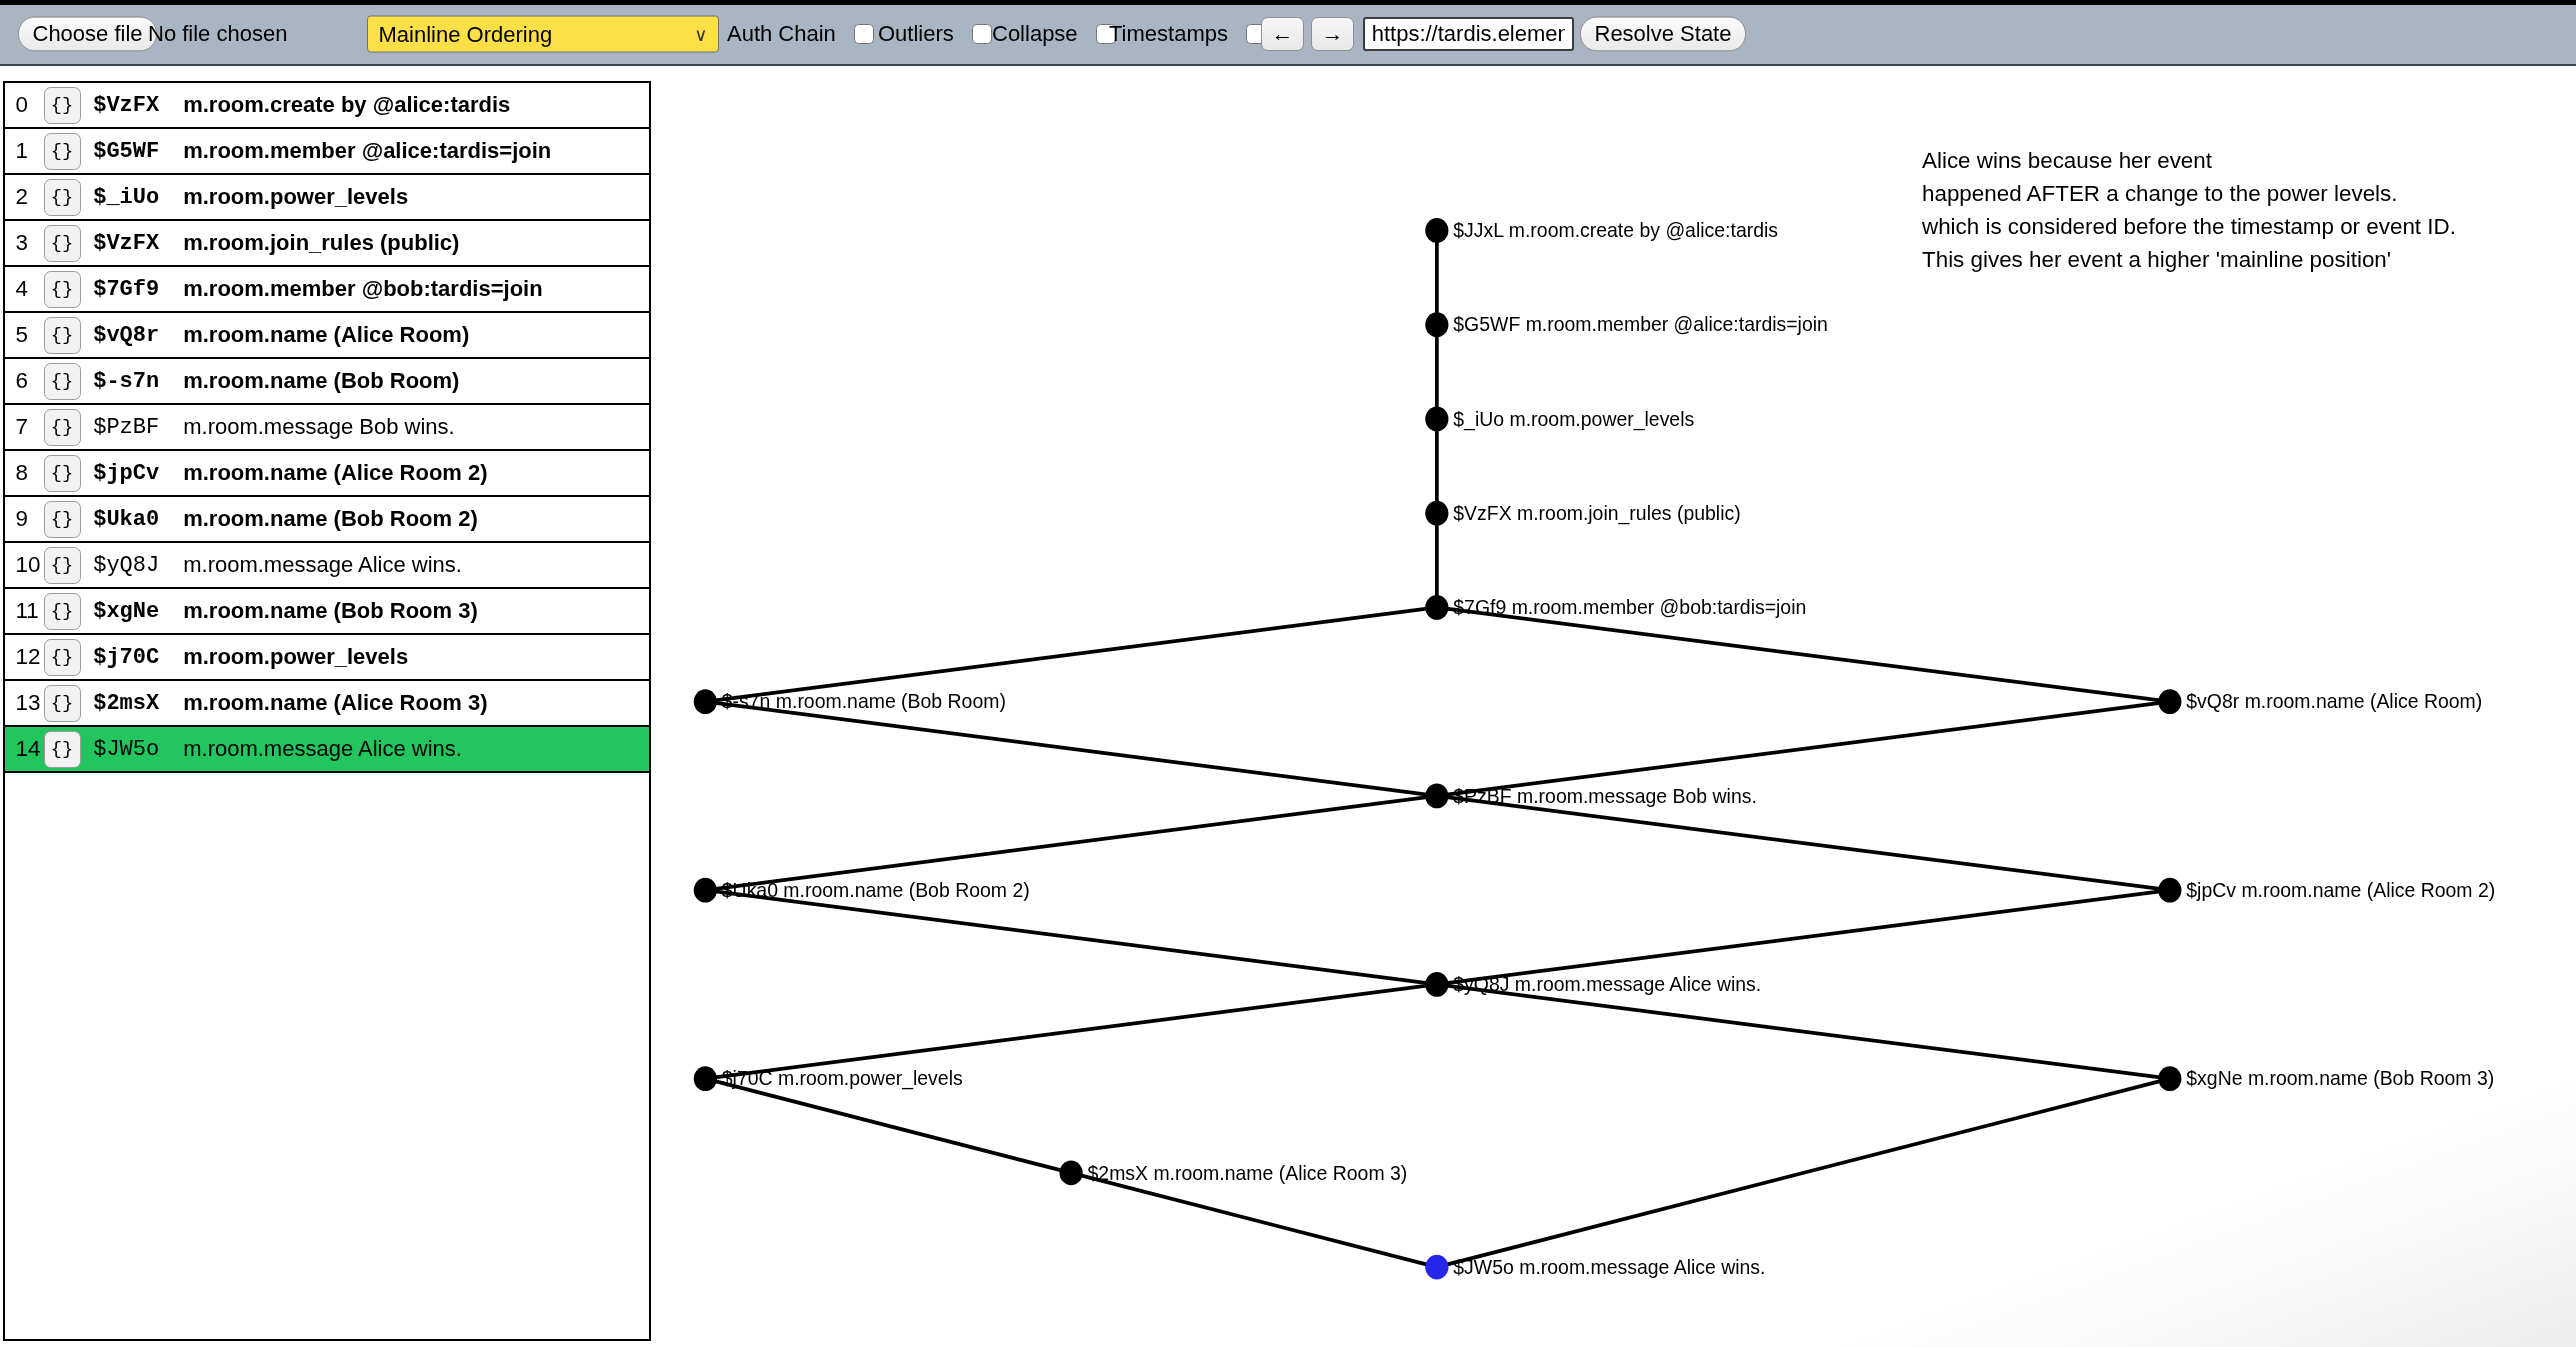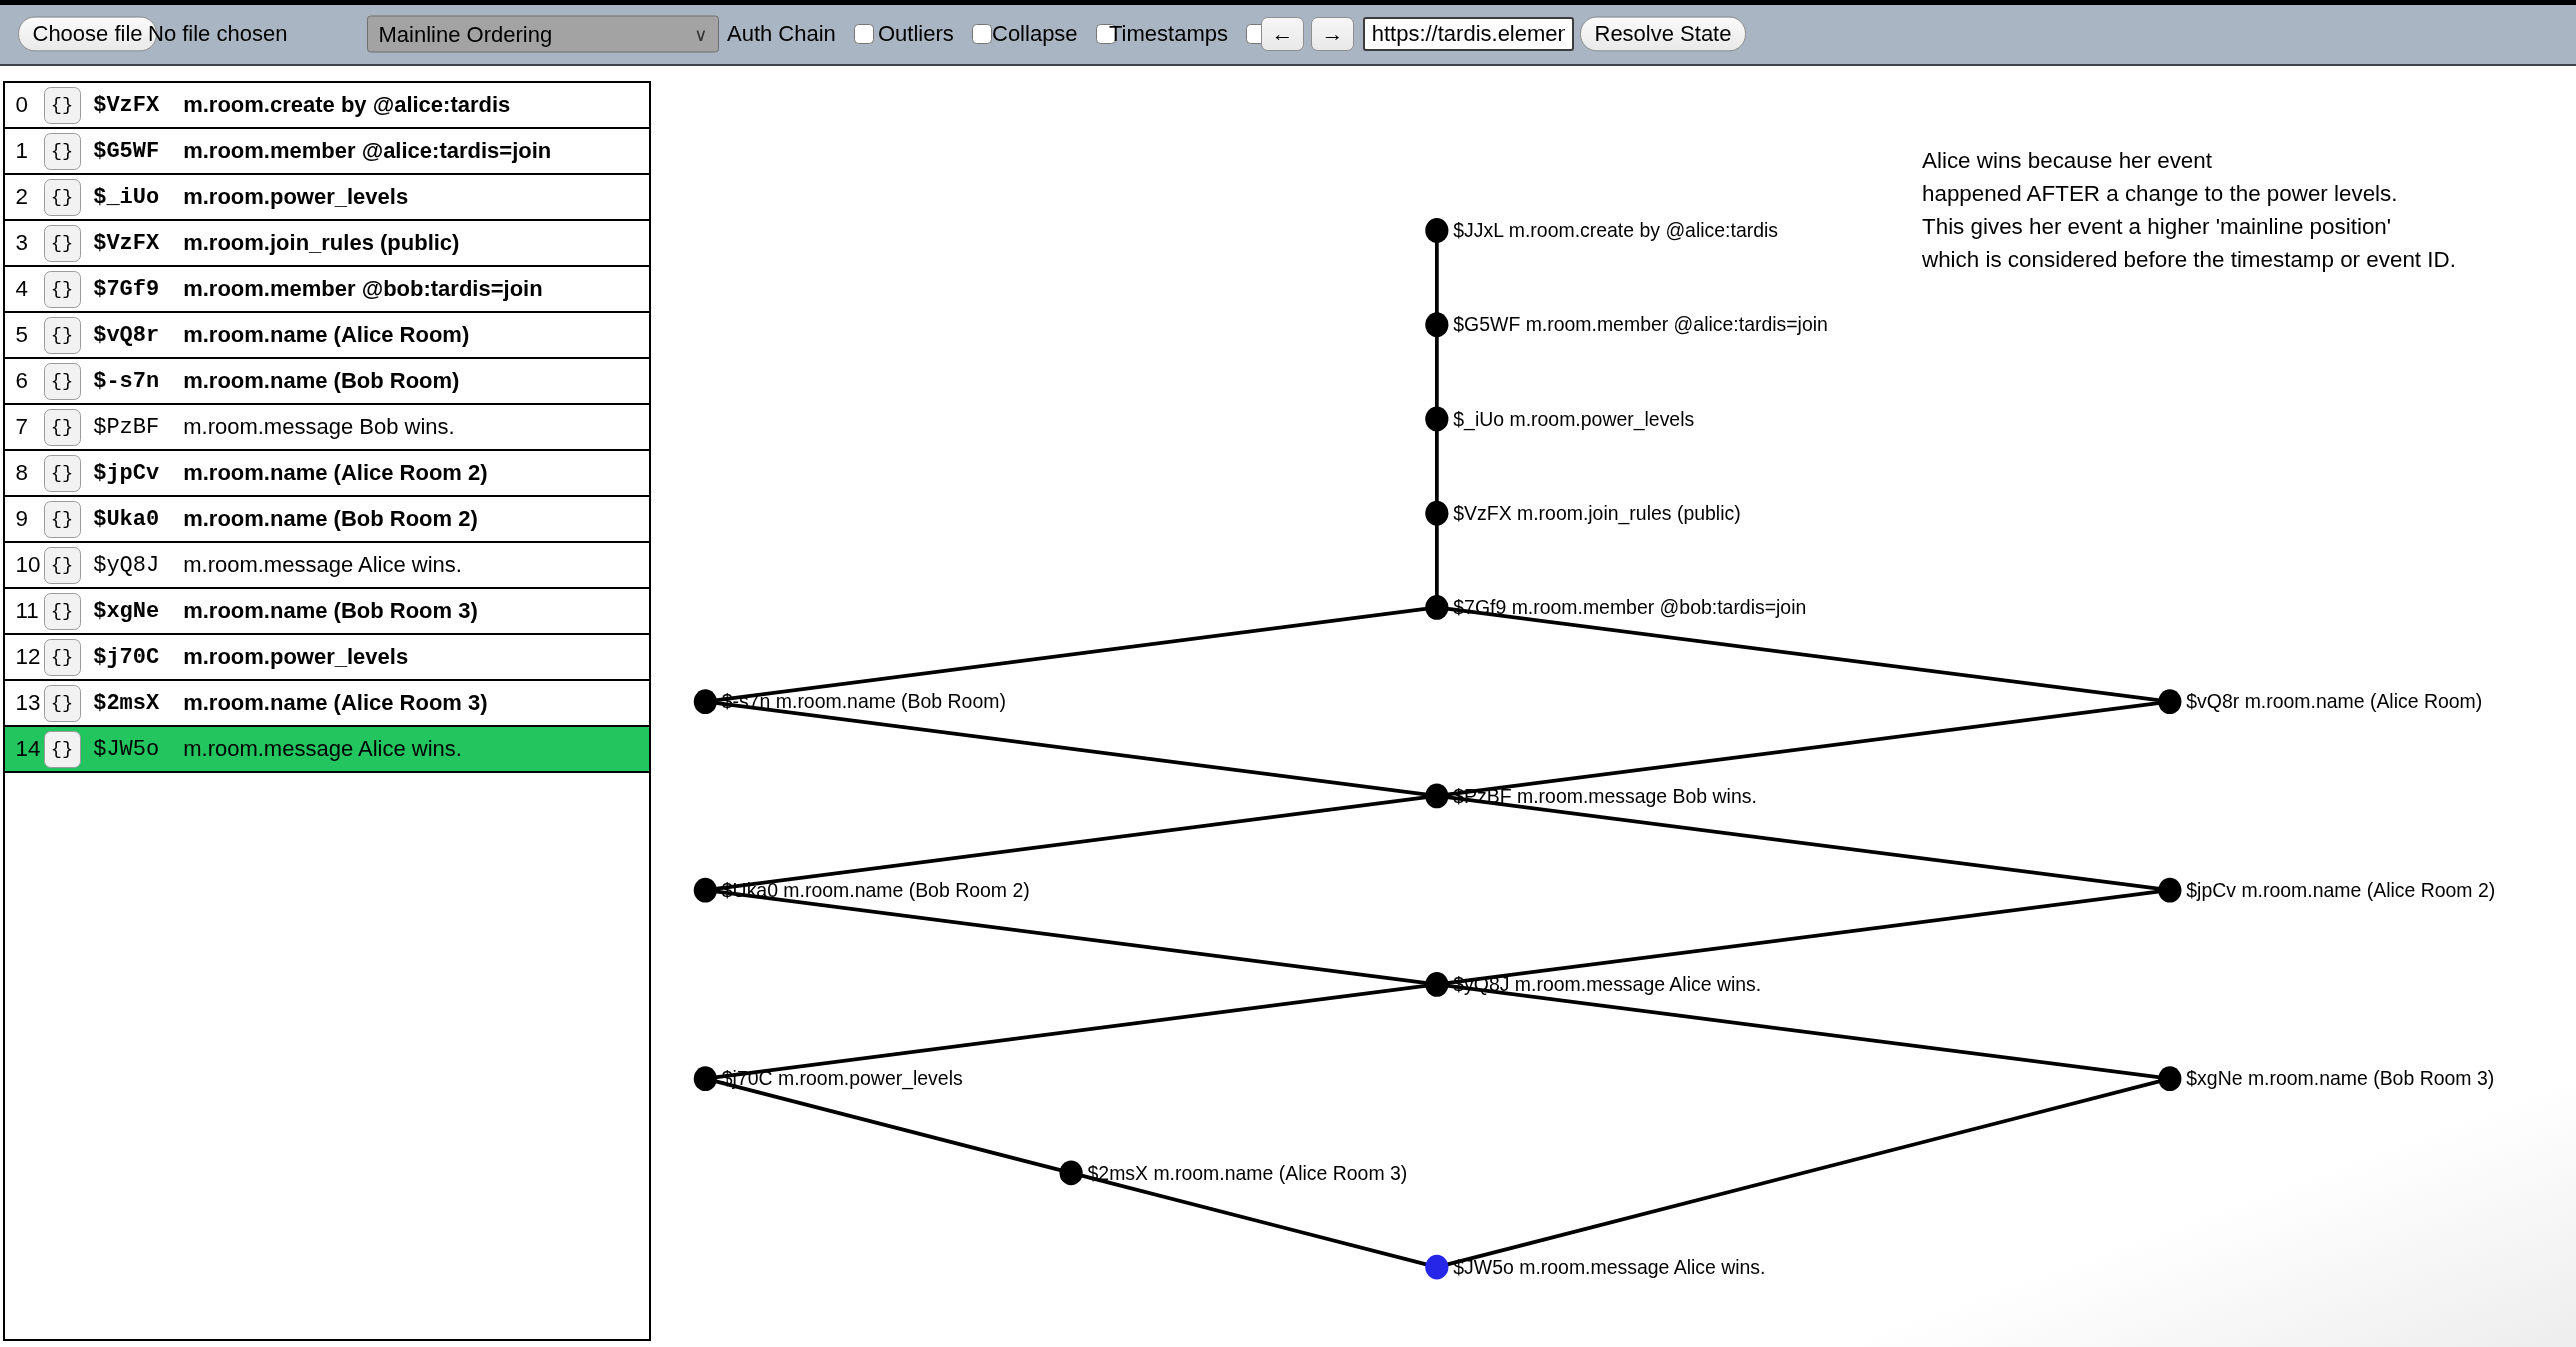--- a/index.html
+++ b/index.html
@@ -7,21 +7,21 @@
   #page { position:relative; width:2576px; height:1348px;
           background:linear-gradient(160deg,#ffffff 0%,#ffffff 88%,#ededed 100%); }
 
   
   .topline { position:absolute; left:0; top:0; width:100%; height:4.5px; background:#000; }
   .toolbar { position:absolute; left:0; top:4.5px; width:100%; height:61px;
              background:#a9b5c2; border-bottom:2.2px solid #3f454c; }
   .toolbar .titem { position:absolute; top:50%; transform:translateY(-50%); font-size:22px; color:#000; white-space:nowrap; }
   .btn { background:linear-gradient(#fbfbfb,#e9e9e9); border:1.5px solid #8e8e8e; border-radius:17px;
          font-size:21px; color:#000; padding:4.5px 13.5px; line-height:1.1; }
-  .selectbox { width:352px; height:37px; background:#a3a3a3; border:1.5px solid #6f6f6f; border-radius:3.7px;
+  .selectbox { width:352px; height:37px; background:#fde047; border:1.5px solid #6f6f6f; border-radius:3.7px;
                font-size:21px; padding:0 10.5px; display:flex; align-items:center; justify-content:space-between; }
   .selectbox .chev { font-size:18px; color:#333; }
   .cbgroup { display:flex; align-items:center; gap:18px; }
   .checkbox { width:20px; height:20px; background:#fff; border:1.5px solid #767676; border-radius:4.5px; }
   .arrowbtn { width:43px; height:34px; display:flex; align-items:center; justify-content:center;
               background:linear-gradient(#f6f6f6,#e9e9e9); border:1.5px solid #8e8e8e; border-radius:6.7px; font-size:22.4px; }
   .urlinput { width:211px; height:34px; border:2.2px solid #3c3c3c; border-radius:3px; background:#fff;
               font-size:20px; padding:0 6.7px; font-family:"Liberation Sans", sans-serif; color:#000; }
 
   
@@ -229,18 +229,18 @@
         <span class="idx">14</span>
         <span class="jsonbtn">{}</span>
         <span class="evid">$JW5o</span>
         <span class="evdesc">m.room.message Alice wins.</span>
       </div>
     </div>
 
   <div class="annotation">
       <div>Alice wins because her event</div>
       <div>happened AFTER a change to the power levels.</div>
+      <div>which is considered before the timestamp or event ID.</div>
       <div>This gives her event a higher 'mainline position'</div>
-      <div>which is considered before the timestamp or event ID.</div>
     </div>
 
 </div>
 
 
 </body></html>

